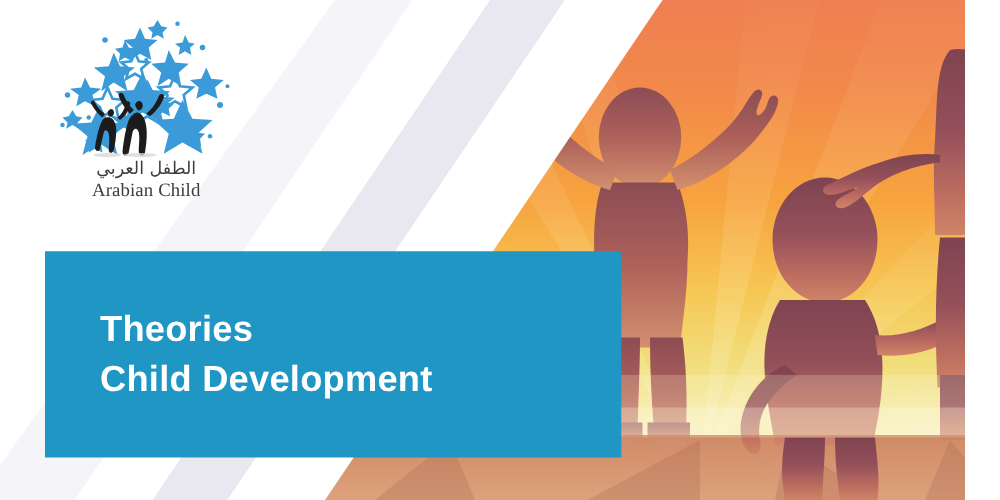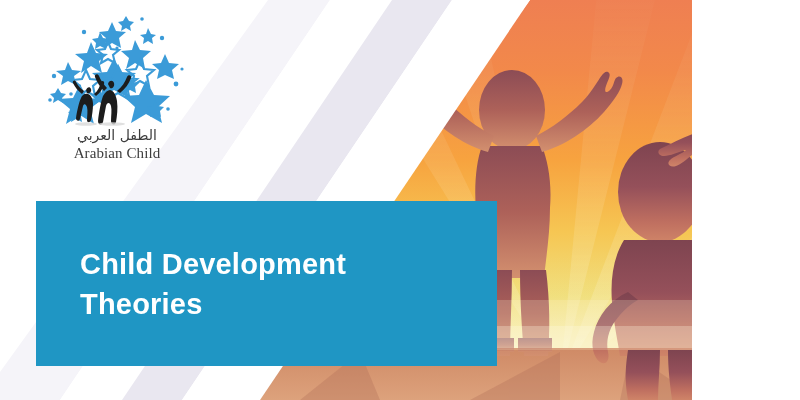--- a/index.html
+++ b/index.html
@@ -4,21 +4,21 @@
 <style>
   * { margin:0; padding:0; box-sizing:border-box; }
   html,body { width:800px; height:400px; overflow:hidden; }
   body {
     font-family:"Liberation Sans", sans-serif;
     background:#ffffff;
     position:relative;
   }
   #banner-root {
     position:relative;
-    width:692px;
+    width:772px;
     height:400px;
     overflow:hidden;
     background:#ffffff;
   }
 
   
   .photo {
     position:absolute;
     top:0; left:0;
     width:800px; height:400px;
@@ -295,17 +295,17 @@
         </g>
       </svg>
     </div>
     <div class="logo-wordmark">
       <span class="logo-arabic">الطفل العربي</span>
       <span class="logo-latin">Arabian Child</span>
     </div>
   </div>
 
   <div class="title-banner">
+    <span class="title-line">Theories</span>
     <span class="title-line">Child Development</span>
-    <span class="title-line">Theories</span>
   </div>
 
 </div>
 
 </body></html>

